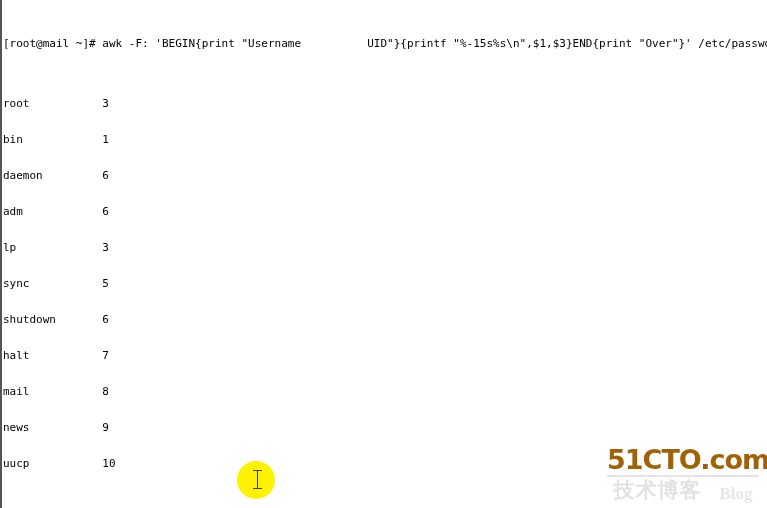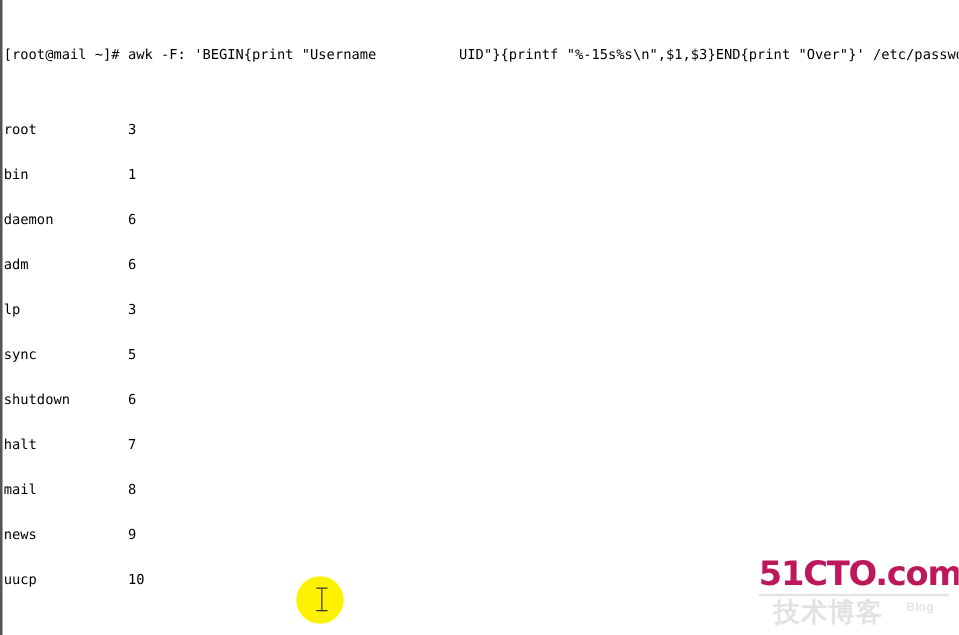--- a/index.html
+++ b/index.html
@@ -91,47 +91,47 @@
     bottom: 6px;
     width: 152px;
     text-align: center;
     user-select: none;
   }
   #watermark .wm-main {
     font-family: "DejaVu Sans", "Liberation Sans", sans-serif;
     font-weight: bold;
     font-size: 27px;
     line-height: 29px;
-    color: #be185d;
+    color: #a16207;
     letter-spacing: -1px;
   }
   #watermark .wm-rule {
     width: 100%;
     height: 2px;
     background: #e4e4e4;
     margin: 1px 0 2px 0;
   }
   #watermark .wm-sub {
     display: flex;
-    align-items: flex-start;
+    align-items: flex-end;
     justify-content: center;
     gap: 18px;
   }
   #watermark .wm-cn {
     font-family: "DejaVu Sans", "Liberation Sans", sans-serif;
     font-weight: bold;
     font-size: 21px;
     line-height: 23px;
     color: #e2e2e2;
     letter-spacing: 1px;
   }
   #watermark .wm-blog {
-    font-family: Liberation Sans, sans-serif;
+    font-family: Liberation Serif, serif;
     font-weight: bold;
-    font-size: 10px;
+    font-size: 17px;
     line-height: 16px;
     color: #e6e6e6;
   }
 </style>
 </head>
 <body>
 
 <div id="screen">
 
   <div id="left-border"></div>

